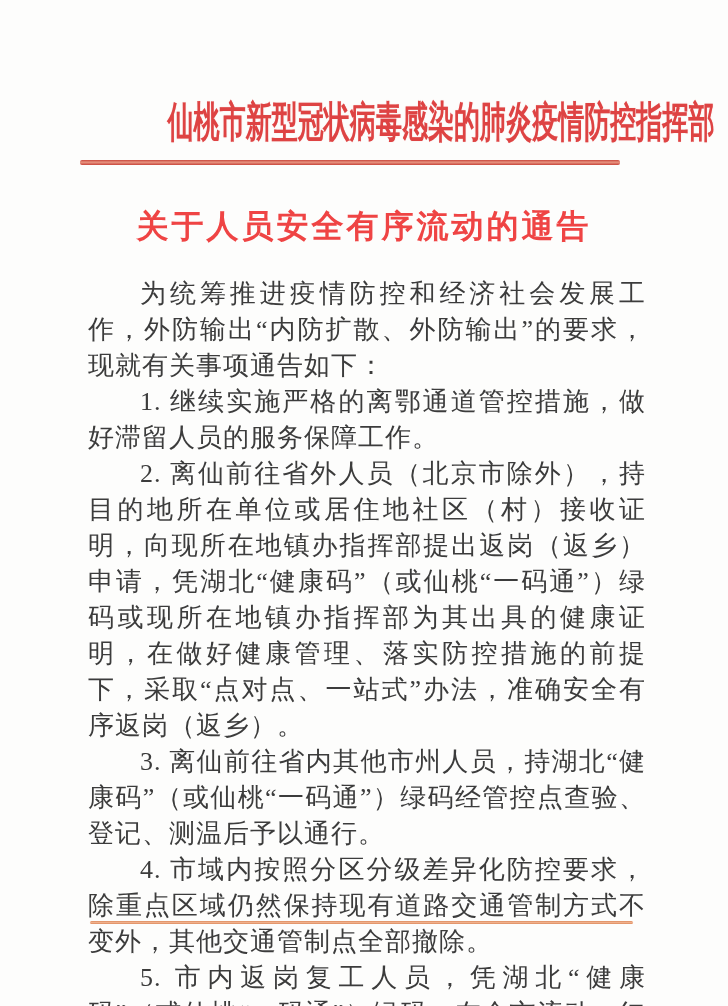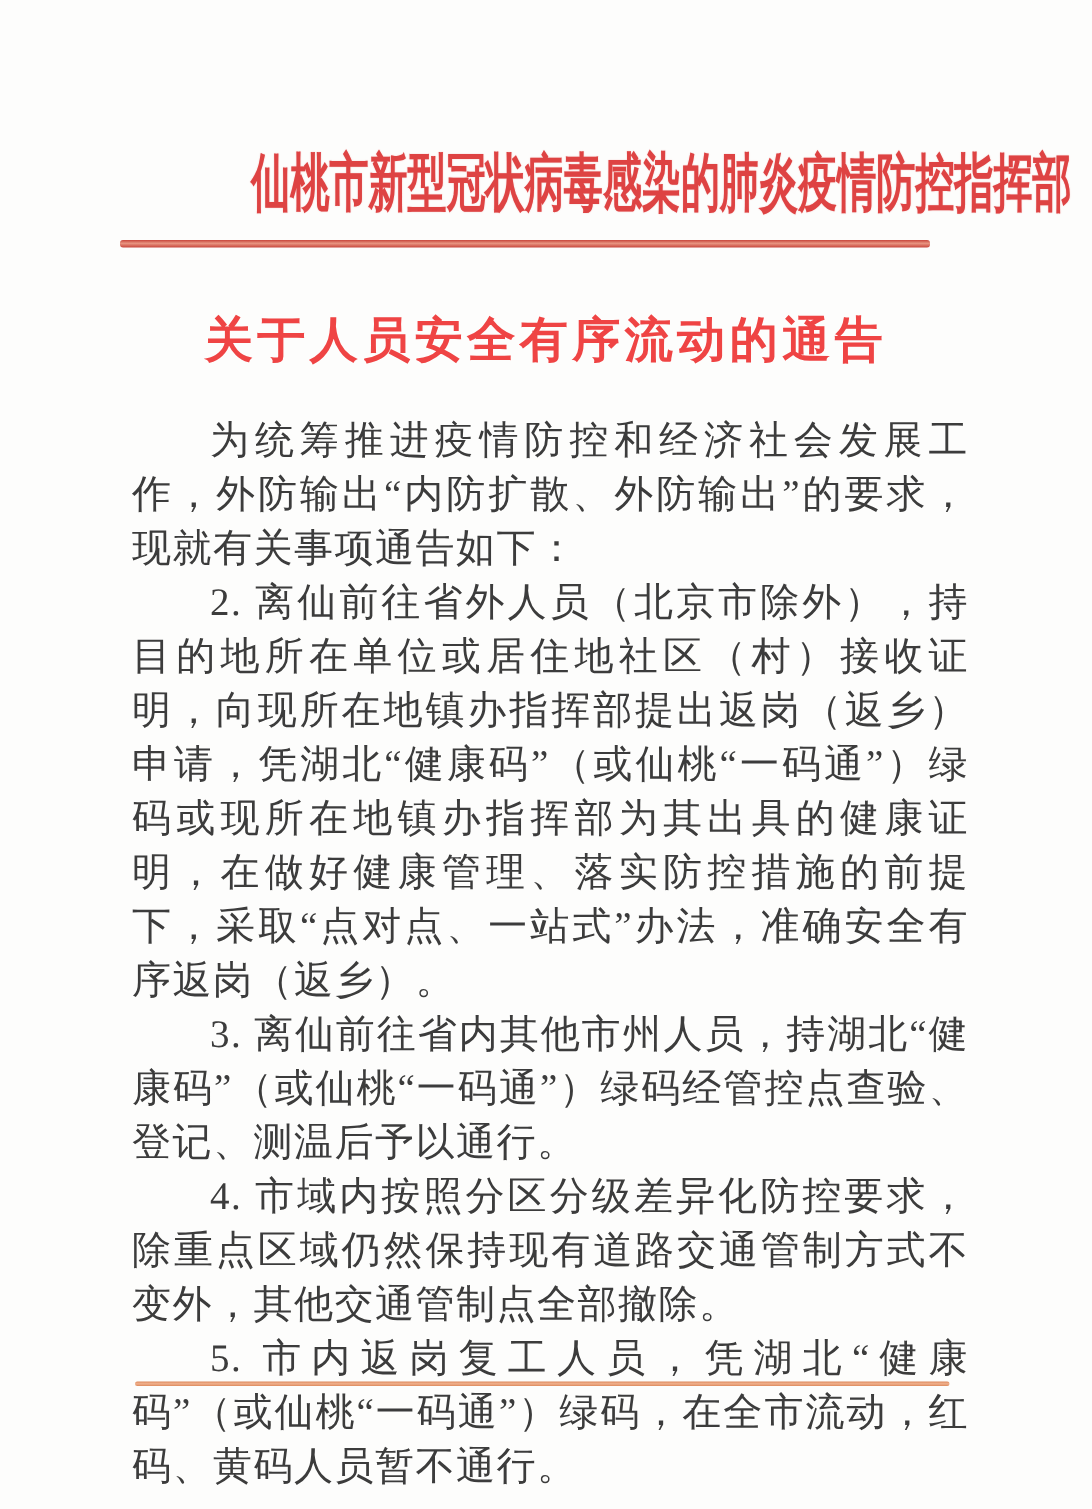--- a/index.html
+++ b/index.html
@@ -98,20 +98,21 @@
   <div class="agency">
     <span class="agency-text">仙桃市新型冠状病毒感染的肺炎疫情防控指挥部</span>
   </div>
 
   <div class="rule-red"></div>
 
   <h1 class="doc-title">关于人员安全有序流动的通告</h1>
 
   <div class="body-text">
     <p>为统筹推进疫情防控和经济社会发展工作，外防输出“内防扩散、外防输出”的要求，现就有关事项通告如下：</p>
+    <p>1. 继续实施严格的离鄂通道管控措施，做好滞留人员的服务保障工作。</p>
     <p>2. 离仙前往省外人员（北京市除外），持目的地所在单位或居住地社区（村）接收证明，向现所在地镇办指挥部提出返岗（返乡）申请，凭湖北“健康码”（或仙桃“一码通”）绿码或现所在地镇办指挥部为其出具的健康证明，在做好健康管理、落实防控措施的前提下，采取“点对点、一站式”办法，准确安全有序返岗（返乡）。</p>
     <p>3. 离仙前往省内其他市州人员，持湖北“健康码”（或仙桃“一码通”）绿码经管控点查验、登记、测温后予以通行。</p>
     <p>4. 市域内按照分区分级差异化防控要求，除重点区域仍然保持现有道路交通管制方式不变外，其他交通管制点全部撤除。</p>
     <p>5. 市内返岗复工人员，凭湖北“健康码”（或仙桃“一码通”）绿码，在全市流动，红码、黄码人员暂不通行。</p>
   </div>
 
   <div class="rule-orange"></div>
 
 </div>
 

